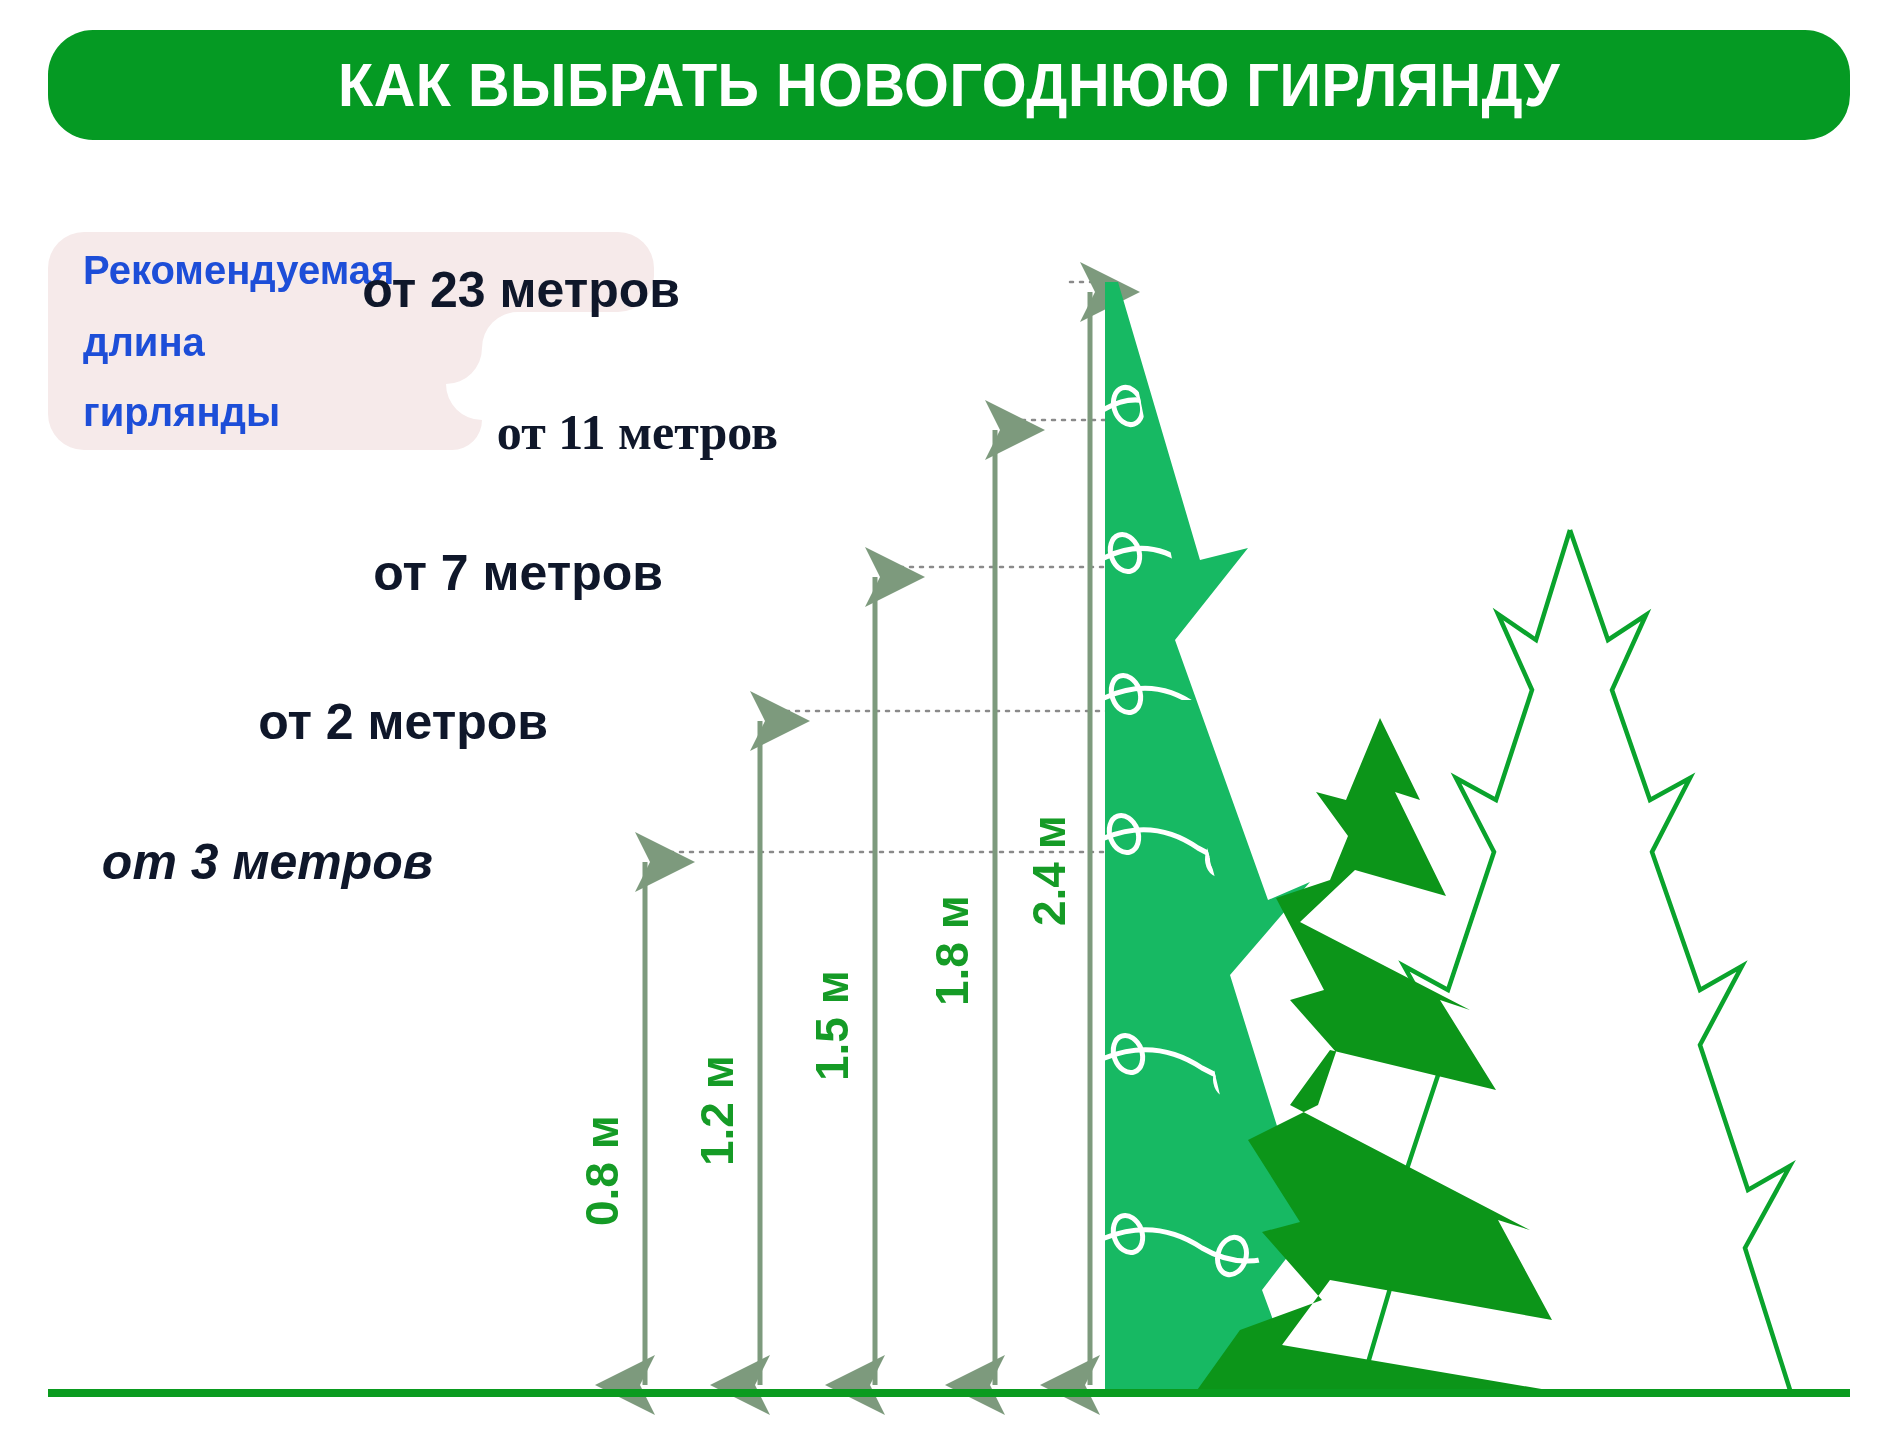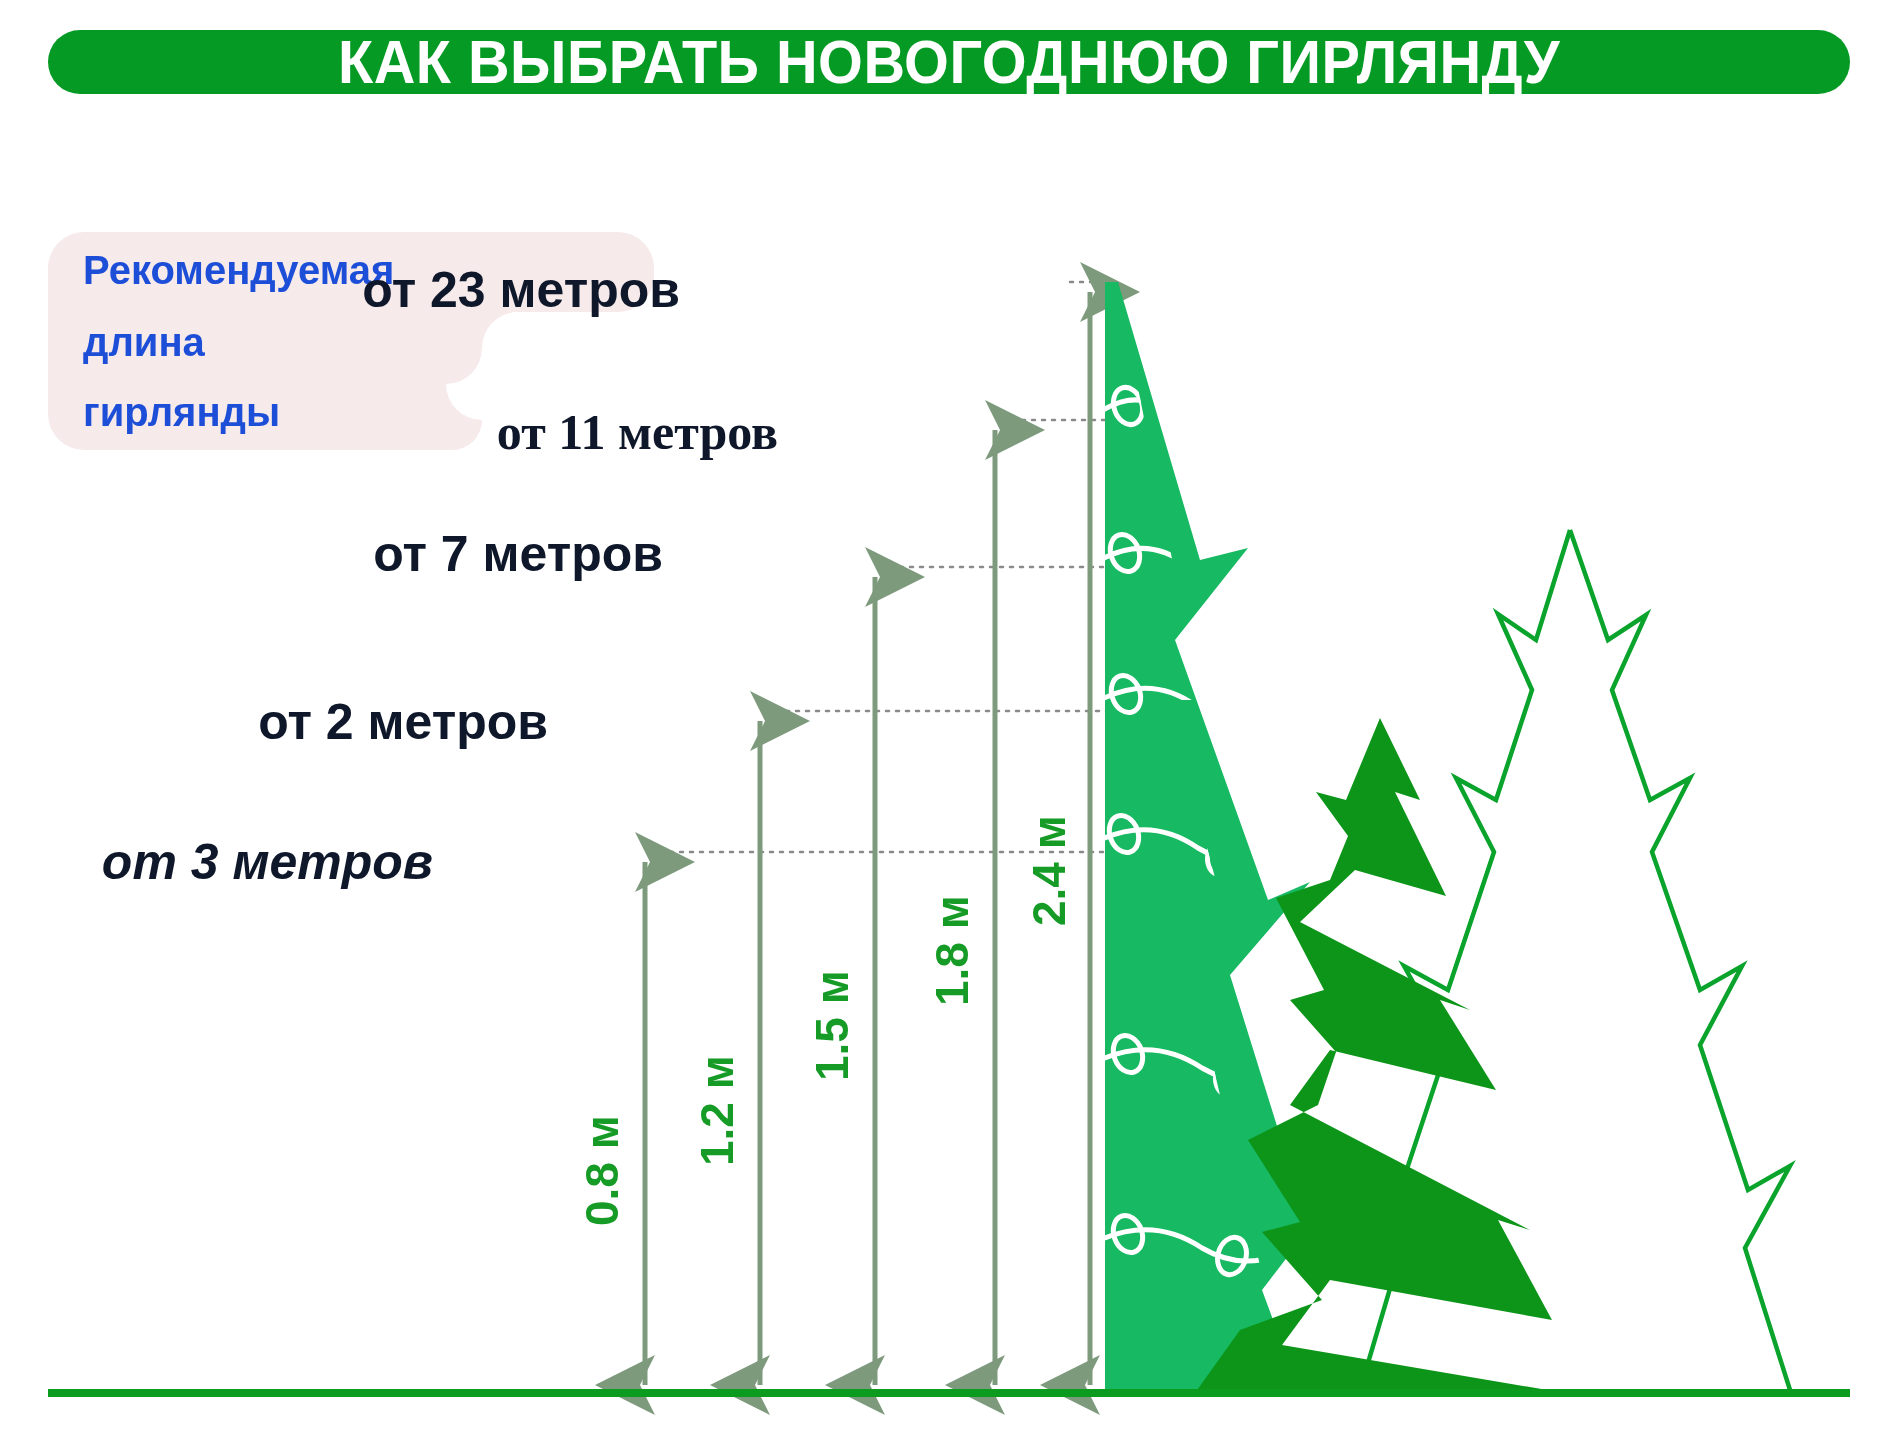--- a/index.html
+++ b/index.html
@@ -6,21 +6,21 @@
   html,body{margin:0;padding:0;background:#ffffff;}
   body{
     font-family:"Liberation Sans", sans-serif;
     width:1898px; height:1436px; position:relative; overflow:hidden;
     -webkit-font-smoothing:antialiased;
   }
   #stage{position:absolute; left:0; top:0; width:1898px; height:1436px; background:#fff;}
 
   
   .banner{
-    position:absolute; left:48px; top:30px; width:1802px; height:64px;
+    position:absolute; left:48px; top:30px; width:1802px; height:110px;
     background:#059a23; border-radius:45px;
     display:flex; align-items:center; justify-content:center;
   }
   .banner-text{
     color:#ffffff; font-weight:bold; font-size:62px; line-height:1;
     letter-spacing:0.5px; transform:scaleX(0.93); transform-origin:center;
     white-space:nowrap; font-stretch:condensed;
   }
 
   
@@ -68,21 +68,21 @@
     </svg>
     <div class="callout-lines">
       <div class="cl-line l0">Рекомендуемая</div>
       <div class="cl-line l1">длина</div>
       <div class="cl-line l2">гирлянды</div>
     </div>
   </div>
 
   <div class="mlabel" style="right:1218px; top:290px;">от 23 метров</div>
   <div class="mlabel" style="right:1120px; top:432px;font-family:Liberation Serif, serif;">от 11 метров</div>
-  <div class="mlabel" style="right:1235px; top:554px;">от 7 метров</div>
+  <div class="mlabel" style="right:1235px; top:573px;">от 7 метров</div>
   <div class="mlabel" style="right:1350px; top:722px;">от 2 метров</div>
   <div class="mlabel" style="right:1465px; top:862px;font-style:italic;">от 3 метров</div>
 
   <div class="vlabel" style="left:625px;  top:1180px;">0.8 м</div>
   <div class="vlabel" style="left:740px;  top:1120px;">1.2 м</div>
   <div class="vlabel" style="left:855px;  top:1035px;">1.5 м</div>
   <div class="vlabel" style="left:975px;  top:960px;">1.8 м</div>
   <div class="vlabel" style="left:1072px; top:880px;">2.4 м</div>
 
   <svg id="art" viewBox="0 0 1898 1436">

